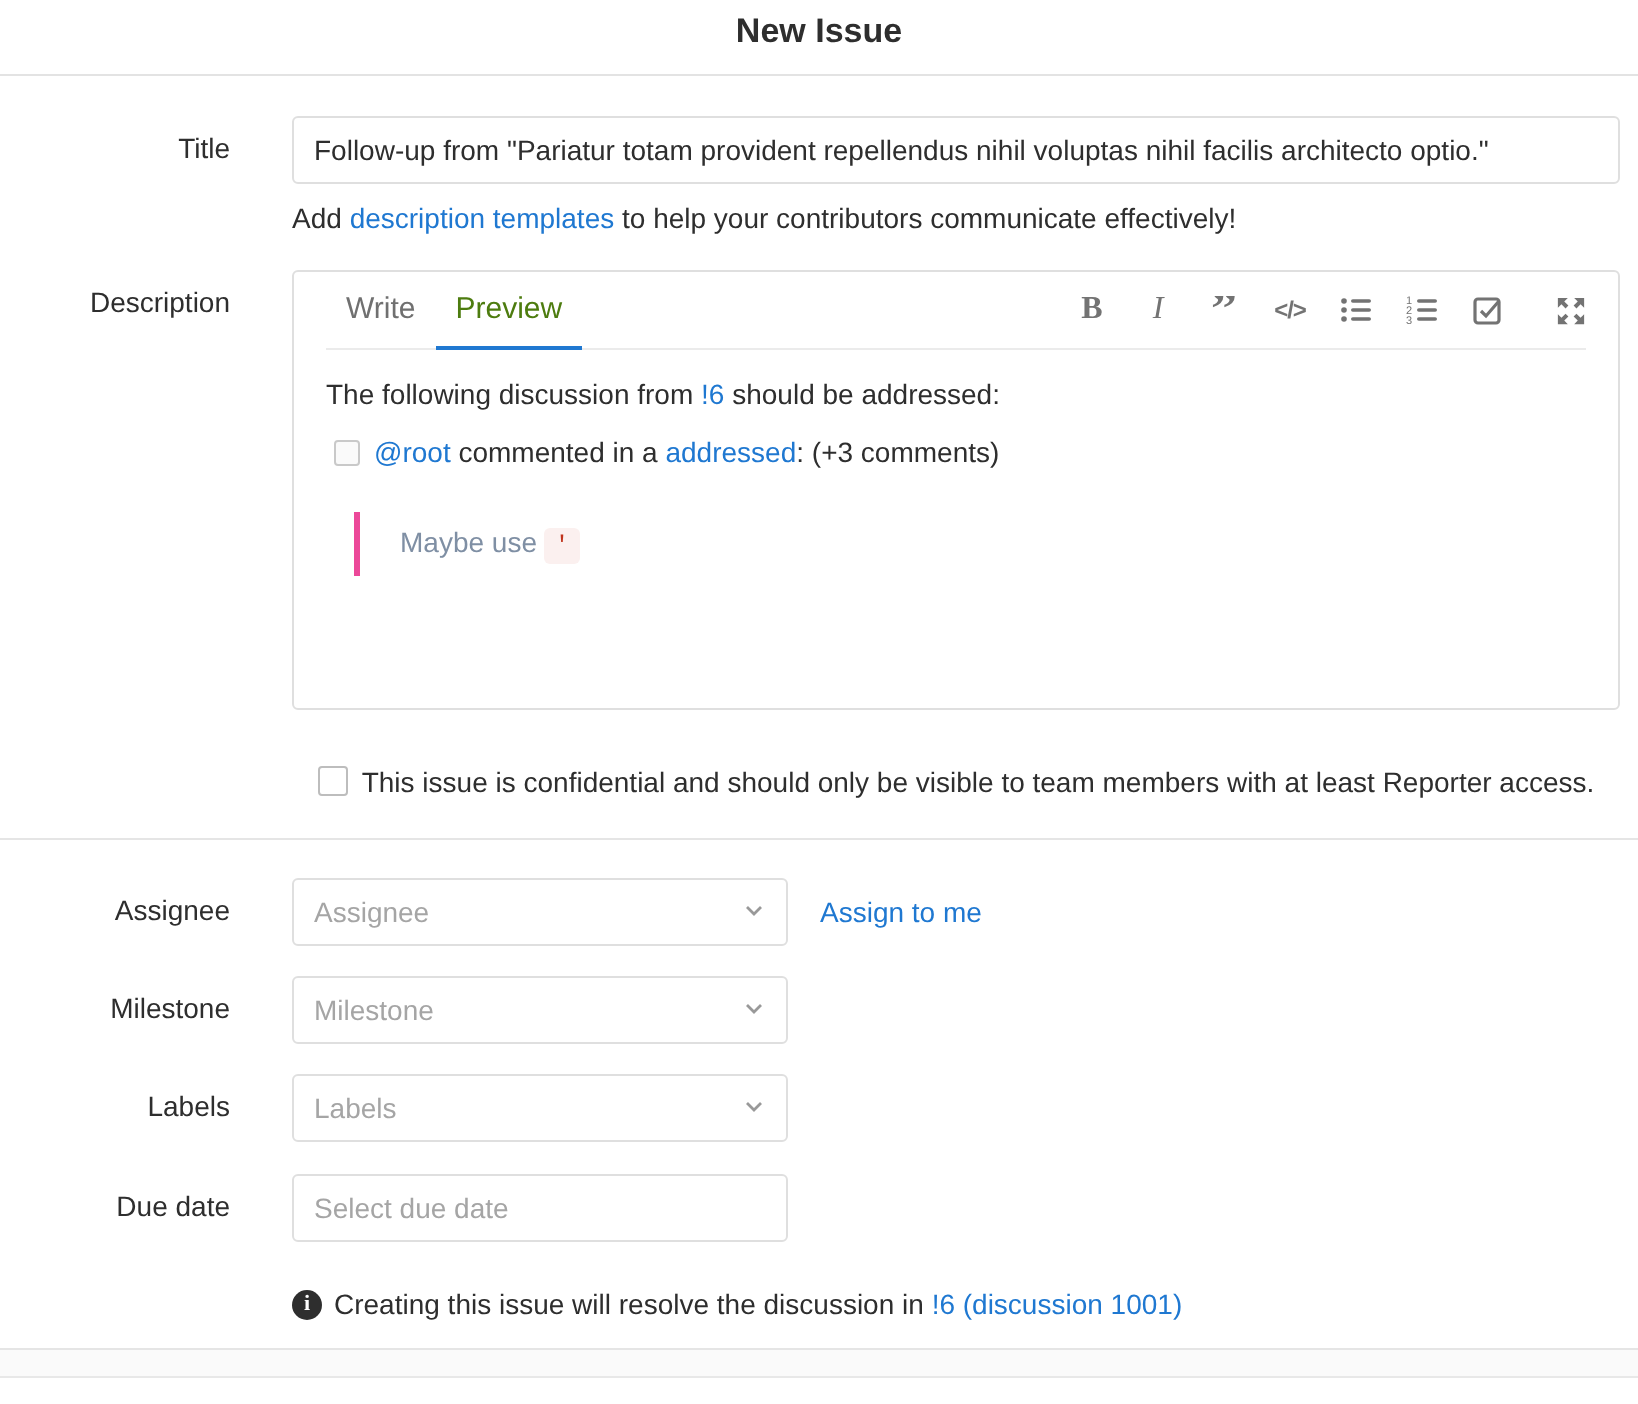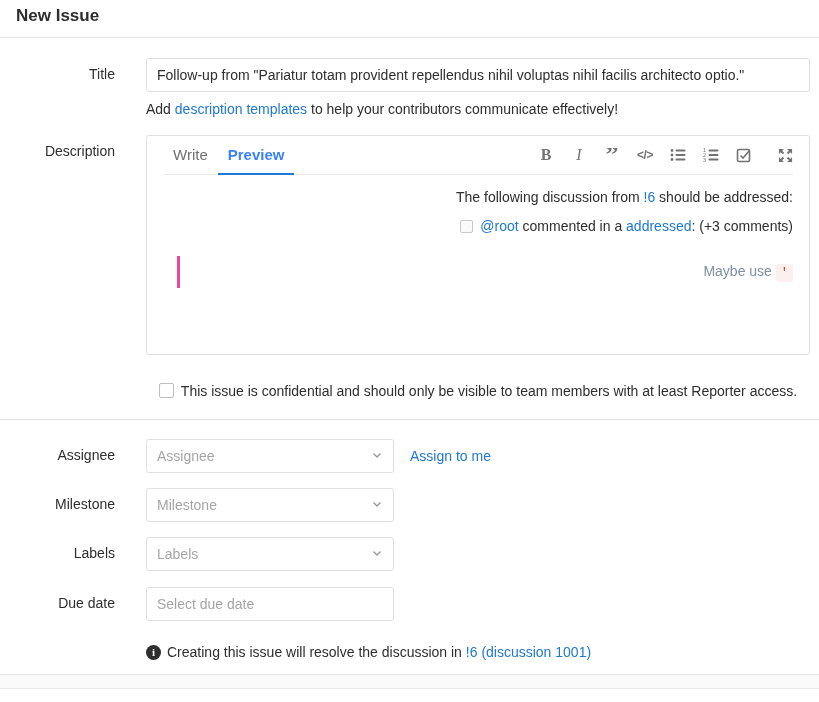--- a/index.html
+++ b/index.html
@@ -6,46 +6,46 @@
   html, body { margin: 0; padding: 0; }
   body {
     width: 819px; height: 702px; overflow: hidden;
     background: #fff; color: #2e2e2e;
     font-family: "Liberation Sans", sans-serif;
     font-size: 14px;
   }
   a { text-decoration: none; color: #1f78d1; cursor: pointer; }
 
   .page-header { padding: 6px 16px 0; border-bottom: 1px solid #e3e3e3; }
-  .page-title { font-size: 17px; font-weight: bold; margin: 0 0 11px; }
+  .page-title { font-size: 17px; font-weight: bold; margin: 0 0 11px; text-align: center; }
 
   .row { display: flex; padding-right: 9px; }
   .row-label { width: 115px; flex-shrink: 0; text-align: right; padding-top: 8px; color: #2e2e2e; }
   .row-ctl { margin-left: 31px; flex: 1; min-width: 0; }
 
   .title-row { margin-top: 20px; }
   .text-input {
     width: 100%; height: 34px; padding: 6px 10px;
     border: 1px solid #dfdfdf; border-radius: 3px;
     font: inherit; color: #2e2e2e; background: #fff;
   }
   .text-input::placeholder { color: #a5a5a5; }
   .title-help { margin-top: 9px; }
 
   .desc-row { margin-top: 18px; }
-  .editor { border: 1px solid #dfdfdf; border-radius: 3px; height: 220px; background: #fff; text-align: right; }
+  .editor { border: 1px solid #dfdfdf; border-radius: 3px; height: 220px; background: #fff; }
   .md-header {
     display: flex; align-items: stretch; height: 39px;
     margin: 0 16px; border-bottom: 1px solid #ebebeb;
   }
   .tab {
     padding: 10px 10px 0; font-size: 15px; color: #707070;
     border-bottom: 2px solid transparent; margin-bottom: -1px; cursor: pointer;
   }
-  .tab.active { color: #3b82f6; font-weight: bold; border-bottom-color: #1f78d1; }
+  .tab.active { color: #4d7c0f; font-weight: normal; border-bottom-color: #1f78d1; }
   .toolbar { margin-left: auto; display: flex; align-items: center; gap: 17px; color: #737373; }
   .tb { cursor: pointer; display: inline-flex; align-items: center; justify-content: center; min-width: 16px; }
   .tb-bold { font-family: "Liberation Serif", serif; font-weight: bold; font-size: 16px; }
   .tb-italic { font-family: "Liberation Serif", serif; font-style: italic; font-size: 16px; }
   .tb-quote { font-family: "Liberation Serif", serif; font-weight: bold; font-size: 26px; line-height: 10px; height: 14px; overflow: hidden; }
   .tb-code { font-size: 12px; font-weight: bold; letter-spacing: -0.5px; }
   .tb svg { display: block; }
   .tb-fullscreen { margin-left: 8px; }
 
   .md-preview { padding: 13px 16px 0; line-height: 1.4; }

